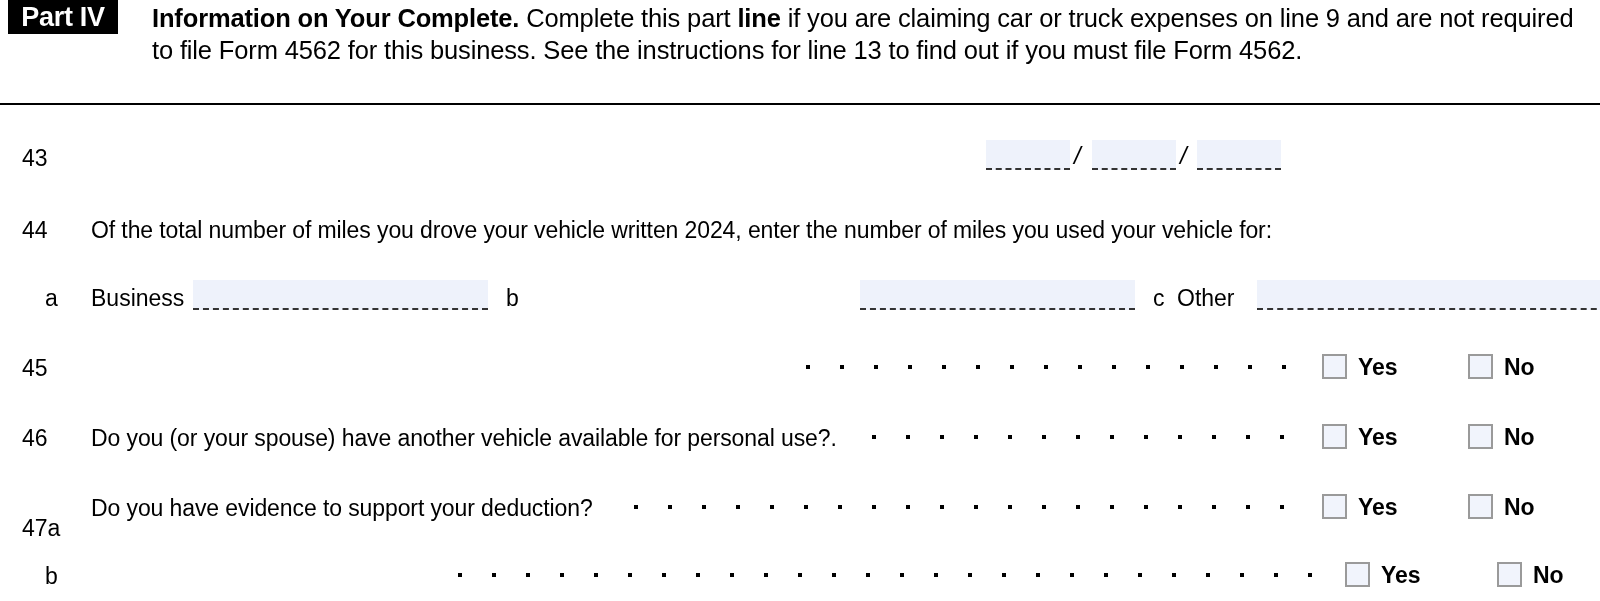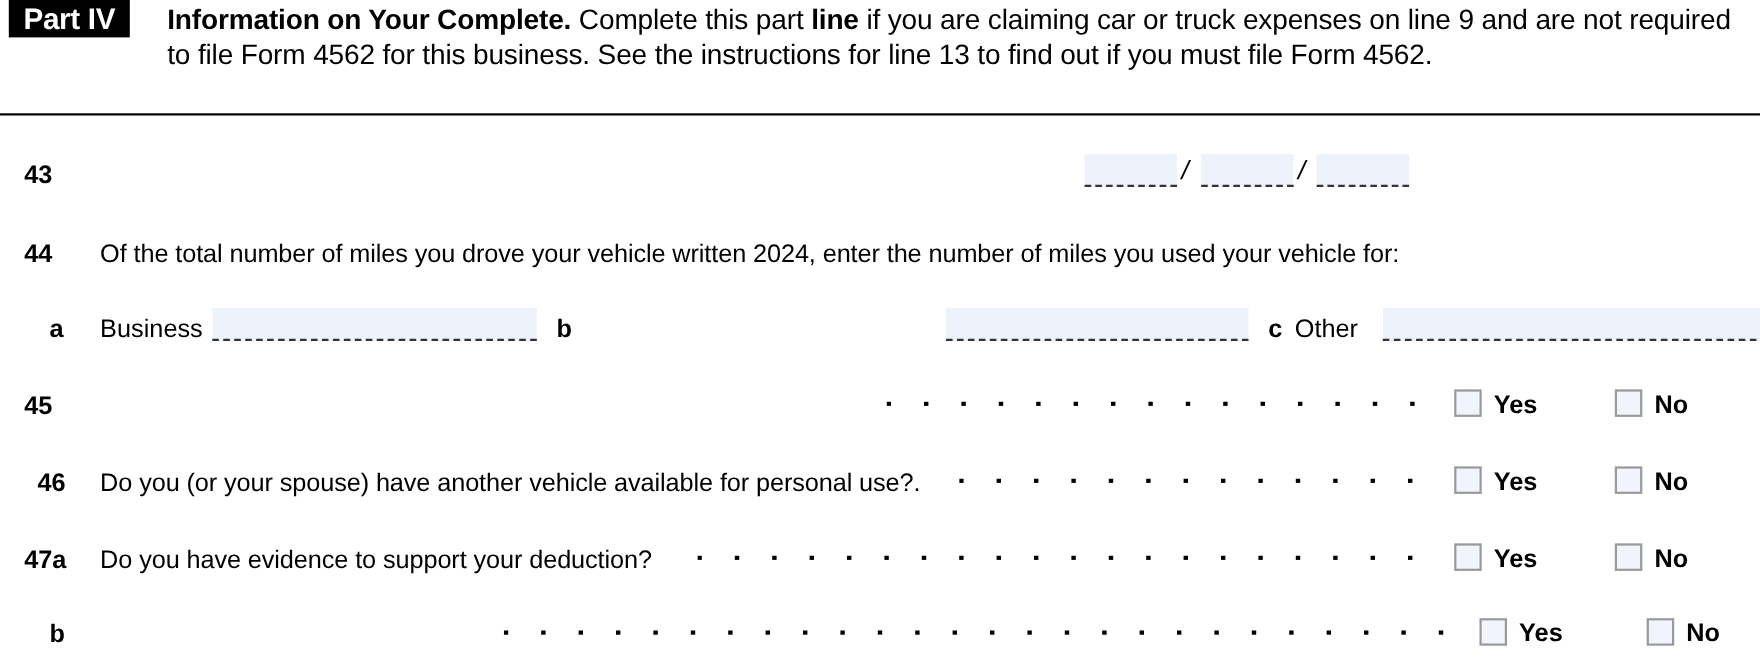--- a/index.html
+++ b/index.html
@@ -54,21 +54,21 @@
     left: 0px;
     top: 103px;
     width: 1600px;
     height: 2px;
     background: #000000;
   }
 
   
   .lineno {
     position: absolute;
-    font-weight: bold;
+    font-weight: normal;
     font-size: 23px;
     line-height: 26px;
     white-space: nowrap;
   }
   .lineno.num   { left: 22px;  width: 50px; text-align: left; }
   .lineno.num47 { left: 22px;  width: 60px; text-align: left; }
   .lineno.sub   { left: 45px;  width: 28px; text-align: left; }
   .qtext {
     position: absolute;
     left: 91px;
@@ -183,21 +183,21 @@
       <i style="left: 374px;"></i>
       <i style="left: 408px;"></i>
       <i style="left: 442px;"></i>
       <i style="left: 476px;"></i>
     </div>
   <div class="cbox" style="left:1322px; top:354px;"></div>
   <div class="cblabel" style="left:1358px; top:355px;">Yes</div>
   <div class="cbox" style="left:1468px; top:354px;"></div>
   <div class="cblabel" style="left:1504px; top:355px;">No</div>
 
-  <div class="lineno num" style="top:425px;margin-left:12px;">46</div>
+  <div class="lineno num" style="top:425px;">46</div>
   <div class="qtext" style="top:425px;">Do you (or your spouse) have another vehicle available for personal use?.</div>
   <div class="leaders" style="left:872px; top:435px; width:434px;">
       <i style="left: 0px;"></i>
       <i style="left: 34px;"></i>
       <i style="left: 68px;"></i>
       <i style="left: 102px;"></i>
       <i style="left: 136px;"></i>
       <i style="left: 170px;"></i>
       <i style="left: 204px;"></i>
       <i style="left: 238px;"></i>
@@ -205,21 +205,21 @@
       <i style="left: 306px;"></i>
       <i style="left: 340px;"></i>
       <i style="left: 374px;"></i>
       <i style="left: 408px;"></i>
     </div>
   <div class="cbox" style="left:1322px; top:424px;"></div>
   <div class="cblabel" style="left:1358px; top:425px;">Yes</div>
   <div class="cbox" style="left:1468px; top:424px;"></div>
   <div class="cblabel" style="left:1504px; top:425px;">No</div>
 
-  <div class="lineno num47" style="top:495px;">47a</div>
+  <div class="lineno num47" style="top:515px;">47a</div>
   <div class="qtext" style="top:495px;">Do you have evidence to support your deduction?</div>
   <div class="leaders" style="left:634px; top:505px; width:672px;">
       <i style="left: 0px;"></i>
       <i style="left: 34px;"></i>
       <i style="left: 68px;"></i>
       <i style="left: 102px;"></i>
       <i style="left: 136px;"></i>
       <i style="left: 170px;"></i>
       <i style="left: 204px;"></i>
       <i style="left: 238px;"></i>

